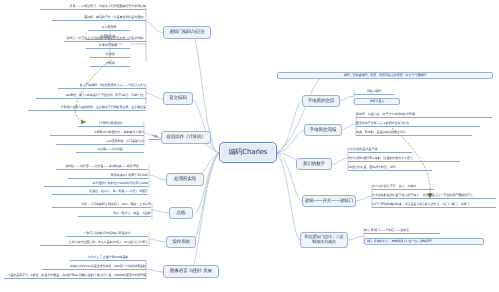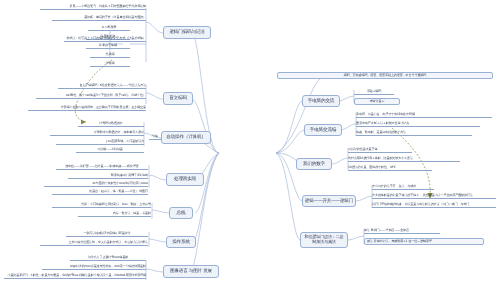--- a/index.html
+++ b/index.html
@@ -121,20 +121,23 @@
     </g>
 
     <g fill="none" stroke="#8a8b3d" stroke-width="0.7" stroke-dasharray="2,1.6">
       <path d="M112,60 C96,70 84,86 78,100 C72,112 76,120 86,122"></path>
       <path d="M392,128 C418,150 432,172 430,196"></path>
     </g>
     <polygon points="86,122 81,119.5 81,124.5" fill="#8a8b3d"></polygon>
     <polygon points="430,199 427.5,193 432.5,193" fill="#8a8b3d"></polygon>
   </svg>
 
+  <div class="node root" style="left:219px;top:142px;width:58px;height:21px;">
+    <span>编码Charles</span>
+  </div>
 
   <div class="node main" style="left:163px;top:26px;width:48px;height:13px;">
     <span>逻辑门编码与记法</span>
   </div>
   <div class="leaf r" style="left:40px;top:5px;width:106px;">反复——不断总复习，也会从不同方面重新给予分类和认知</div>
   <div class="leaf r" style="left:52px;top:16px;width:94px;">莫尔斯：单词的字长（计量单位和以量方面的）</div>
   <div class="leaf c" style="left:88px;top:26px;width:42px;">A 不断发展</div>
   <div class="leaf c" style="left:86px;top:35px;width:44px;">D-图解形体</div>
   <div class="leaf c" style="left:86px;top:44px;width:44px;">D-整的字体编</div>
   <div class="leaf c" style="left:90px;top:53px;width:40px;">分类编</div>

